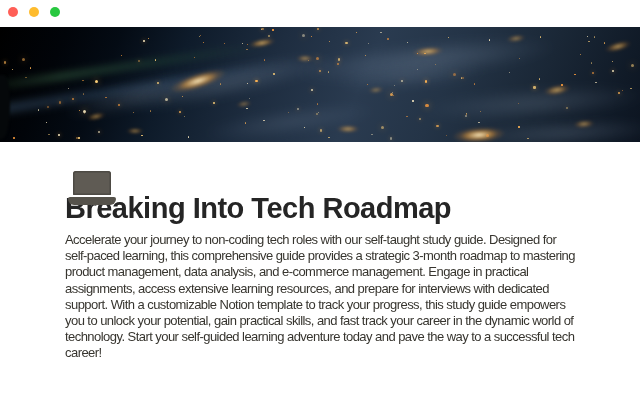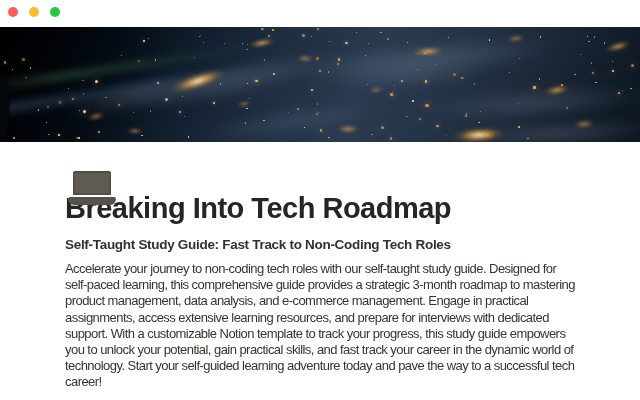--- a/index.html
+++ b/index.html
@@ -237,21 +237,20 @@
 <div class="page">
 
   <div class="page-icon" title="laptop-icon">
     <div class="screen"></div>
     <div class="base"></div>
   </div>
 
   <div class="content">
     <h1 class="page-title">Breaking Into Tech Roadmap</h1>
 
-    <div class="subtitle">Self-Taught Study Guide: Fast Track to Non-Coding Tech Roles</div>
 
     <div class="body-text">Accelerate your journey to non-coding tech roles with our self-taught study guide. Designed for self-paced learning, this comprehensive guide provides a strategic 3-month roadmap to mastering product management, data analysis, and e-commerce management. Engage in practical assignments, access extensive learning resources, and prepare for interviews with dedicated support. With a customizable Notion template to track your progress, this study guide empowers you to unlock your potential, gain practical skills, and fast track your career in the dynamic world of technology. Start your self-guided learning adventure today and pave the way to a successful tech career!</div>
 
     <div class="view-row">
       
       
     </div>
   </div>
 </div>
 

